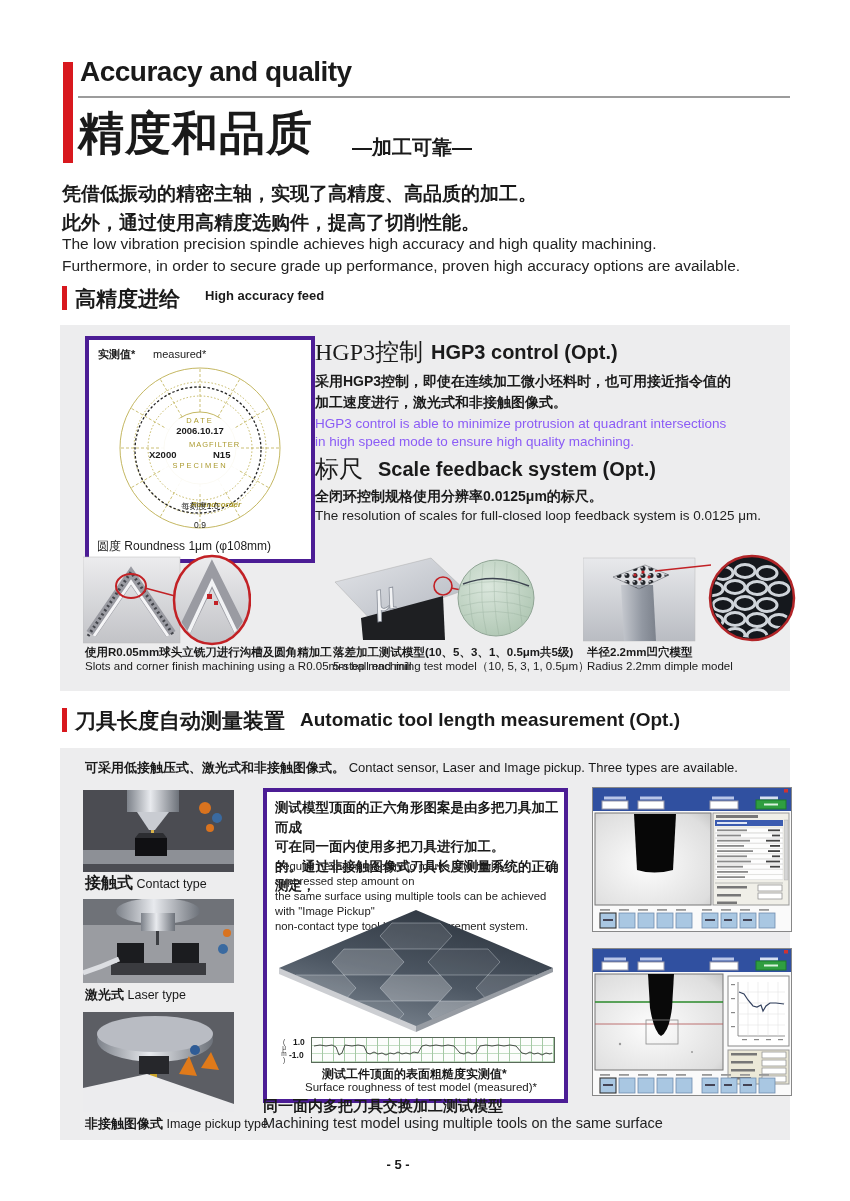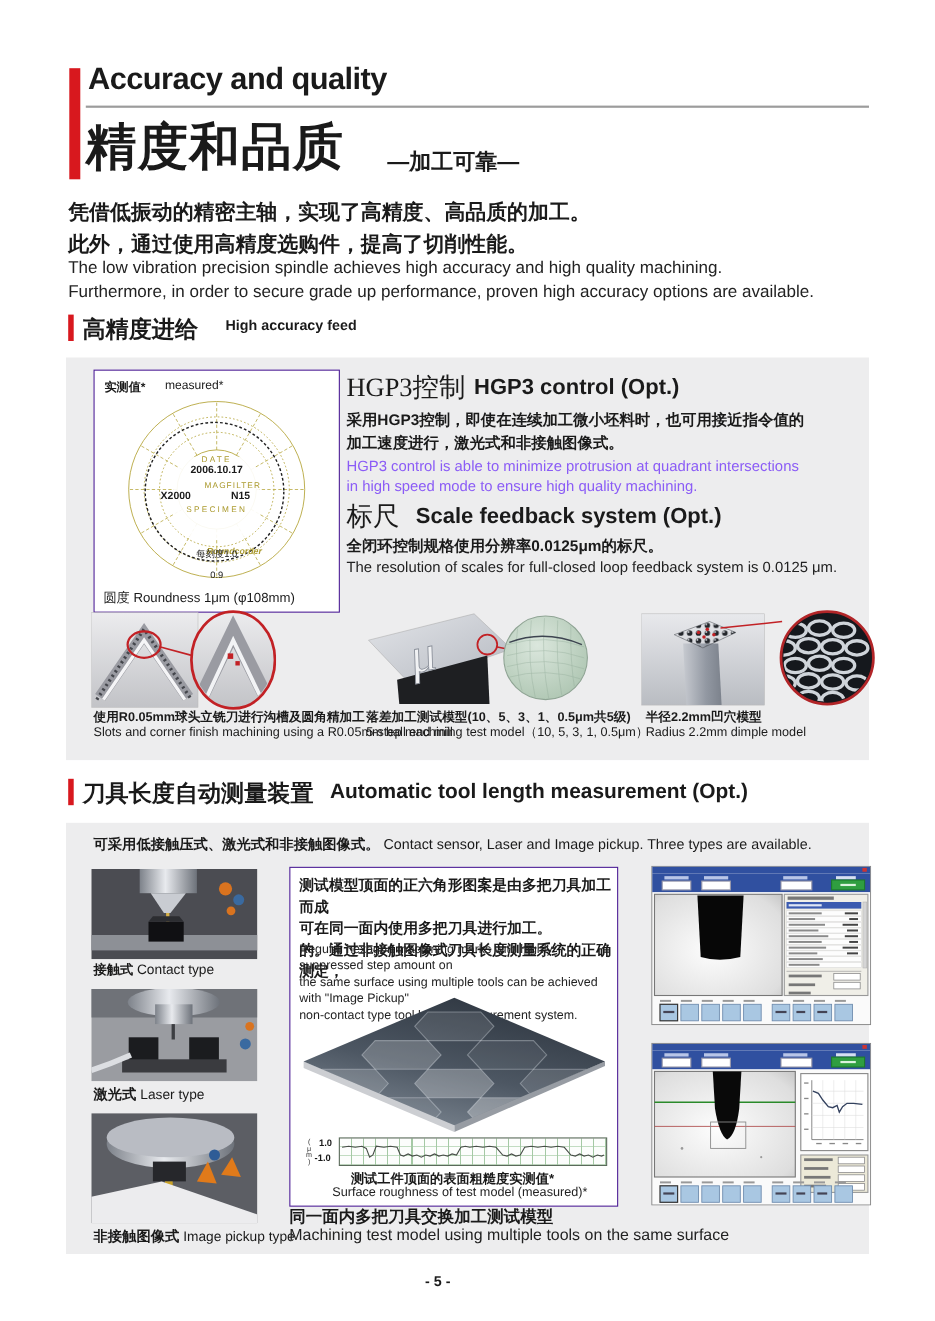--- a/index.html
+++ b/index.html
@@ -3,21 +3,21 @@
 <meta charset="utf-8">
 <style>
   html,body{margin:0;padding:0;background:#fff;}
   .page{position:relative;width:796px;height:1201px;background:#fff;overflow:hidden;
         font-family:"Liberation Sans","DejaVu Sans",sans-serif;color:#1a1a1a;}
   .abs{position:absolute;}
   .b{font-weight:bold;}
   .serif{font-family:"Liberation Serif","DejaVu Serif",serif;}
   .redbar{background:#d8181e;}
   .panel{background:#ededee;}
-  .whitebox{background:#fff;border:1px solid #4c1d95;}
+  .whitebox{background:#fff;border:4px solid #4c1d95;}
   .olv{color:#ab9a2e;}
   .cap-zh{font-weight:bold;}
   svg{display:block;}
 </style>
 </head>
 <body>
 
 <div class="page">
 
   <div class="abs redbar" style="left:63px;top:62px;width:10px;height:101px;"></div>
@@ -244,21 +244,21 @@
       <rect x="44" y="0" width="52" height="22" fill="url(#spin)"></rect>
       <polygon points="54,22 86,22 72,40 66,40" fill="#c9ccd2"></polygon>
       <rect x="68" y="40" width="3" height="8" fill="#d8b24a"></rect>
       <rect x="52" y="48" width="32" height="18" fill="#101013"></rect>
       <polygon points="52,48 84,48 80,43 56,43" fill="#2c2d31"></polygon>
       <circle cx="122" cy="18" r="6" fill="#d9731f"></circle>
         <circle cx="134" cy="28" r="5" fill="#3a6aa0"></circle>
       <circle cx="127" cy="38" r="4" fill="#d9731f"></circle>
     </svg>
     <div class="abs" style="left:25px;top:125px;font-size:12.5px;">
-      <span class="b" style="font-size:12px;text-align:center;">接触式</span>
+      <span class="b" style="font-size:16px;text-align:center;">接触式</span>
       <span>Contact type</span>
     </div>
 
     <svg class="abs" style="left:23px;top:151px;" width="151" height="84" viewBox="0 0 151 84">
       <rect width="151" height="84" fill="#9a9ca1"></rect>
       <rect x="0" y="0" width="151" height="26" fill="#6f7278"></rect>
       <ellipse cx="75" cy="12" rx="42" ry="13" fill="url(#spin)"></ellipse>
       <rect x="58" y="14" width="34" height="18" fill="url(#spin)"></rect>
       <rect x="73" y="32" width="3" height="14" fill="#3c3e42"></rect>
       <rect x="34" y="44" width="27" height="23" fill="#1b1c1f"></rect>

